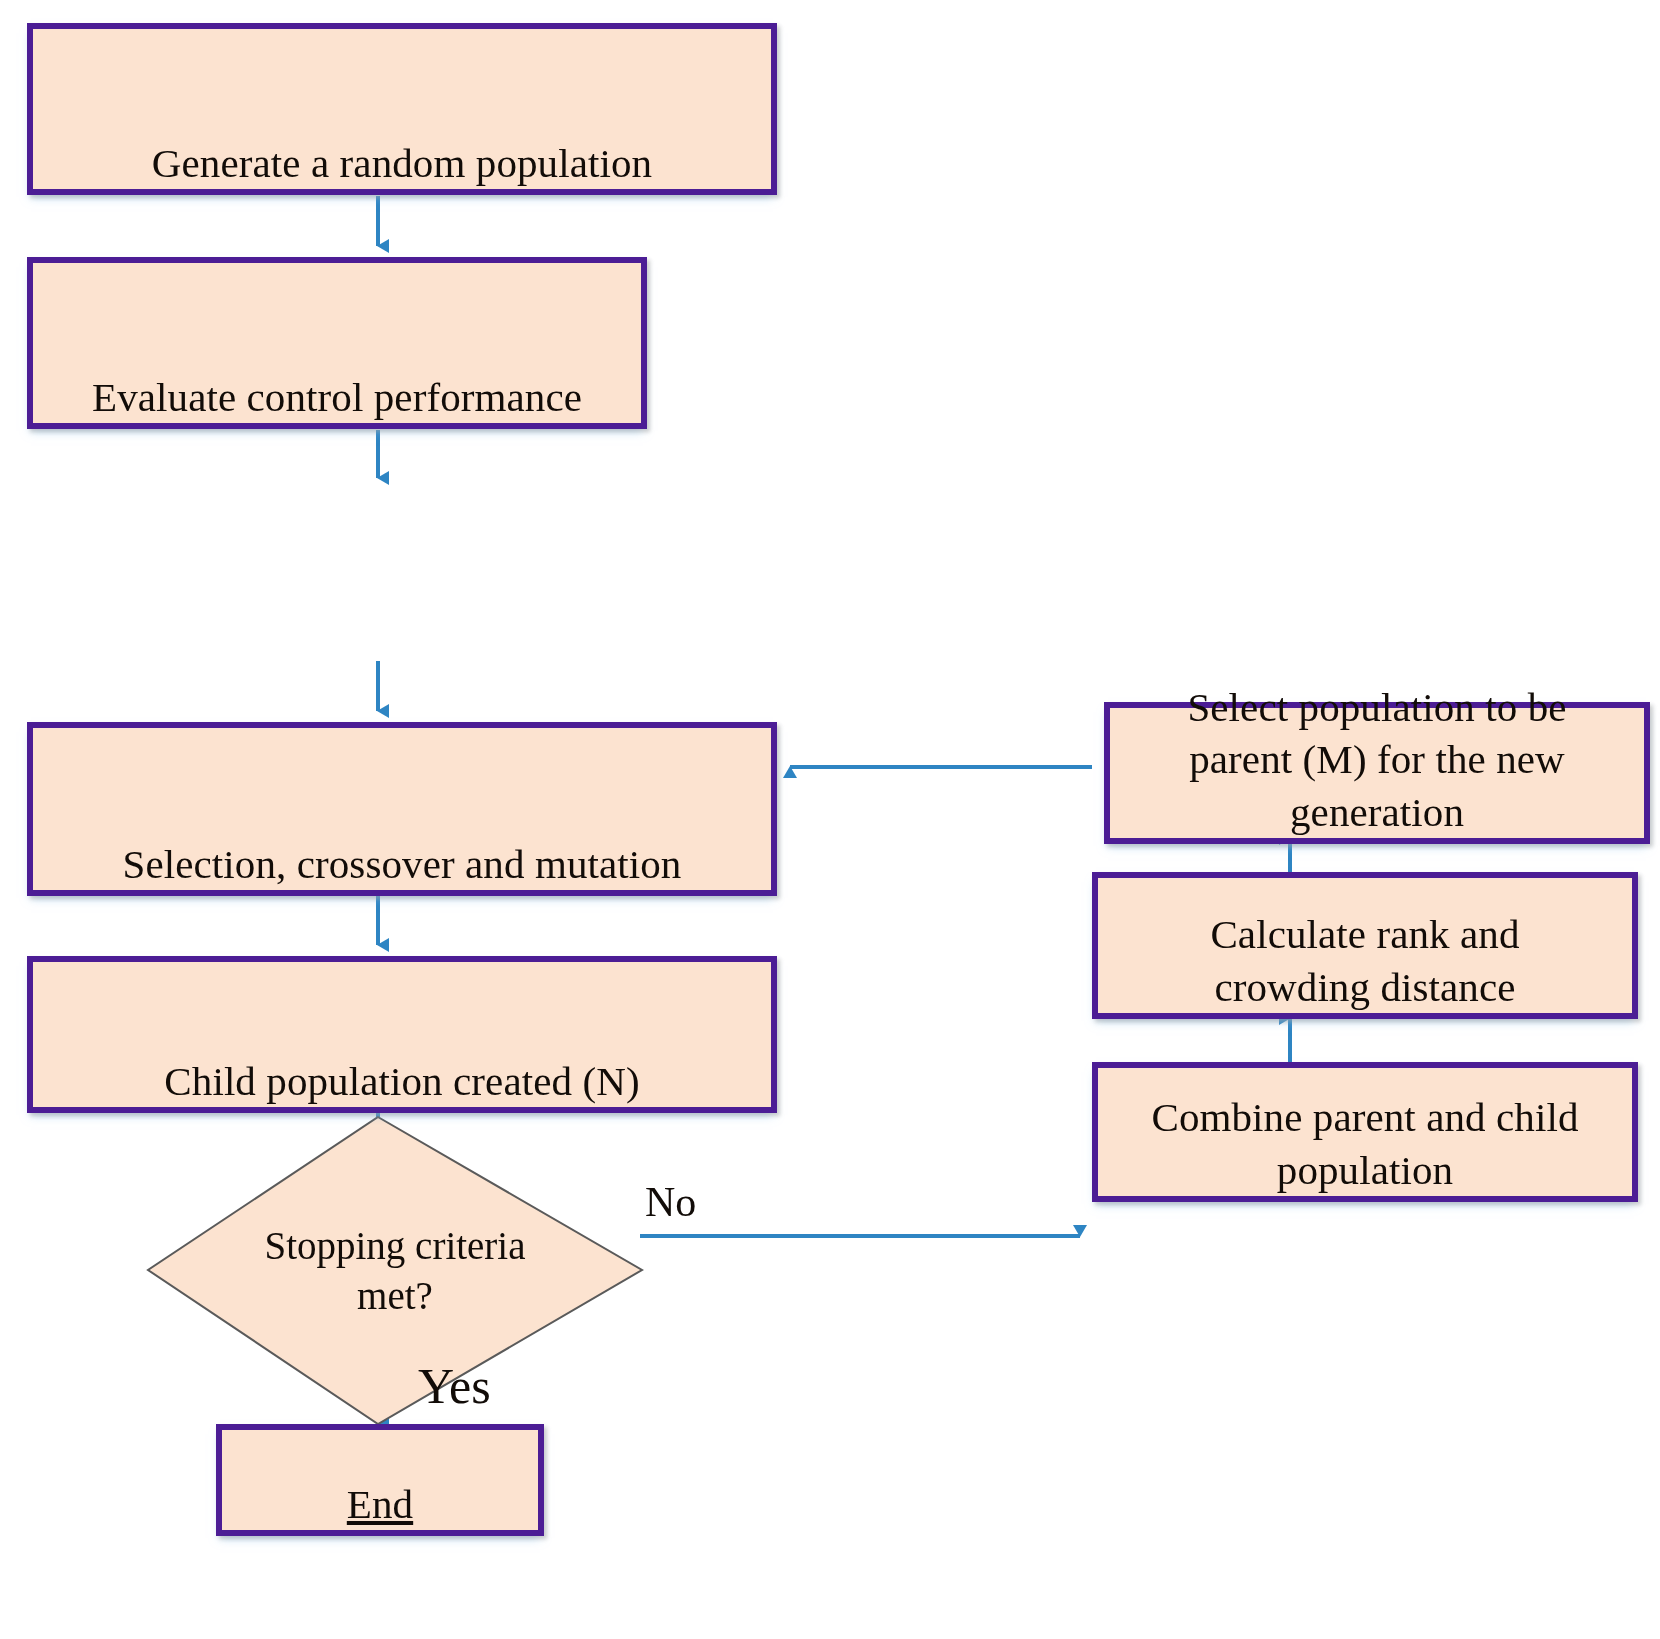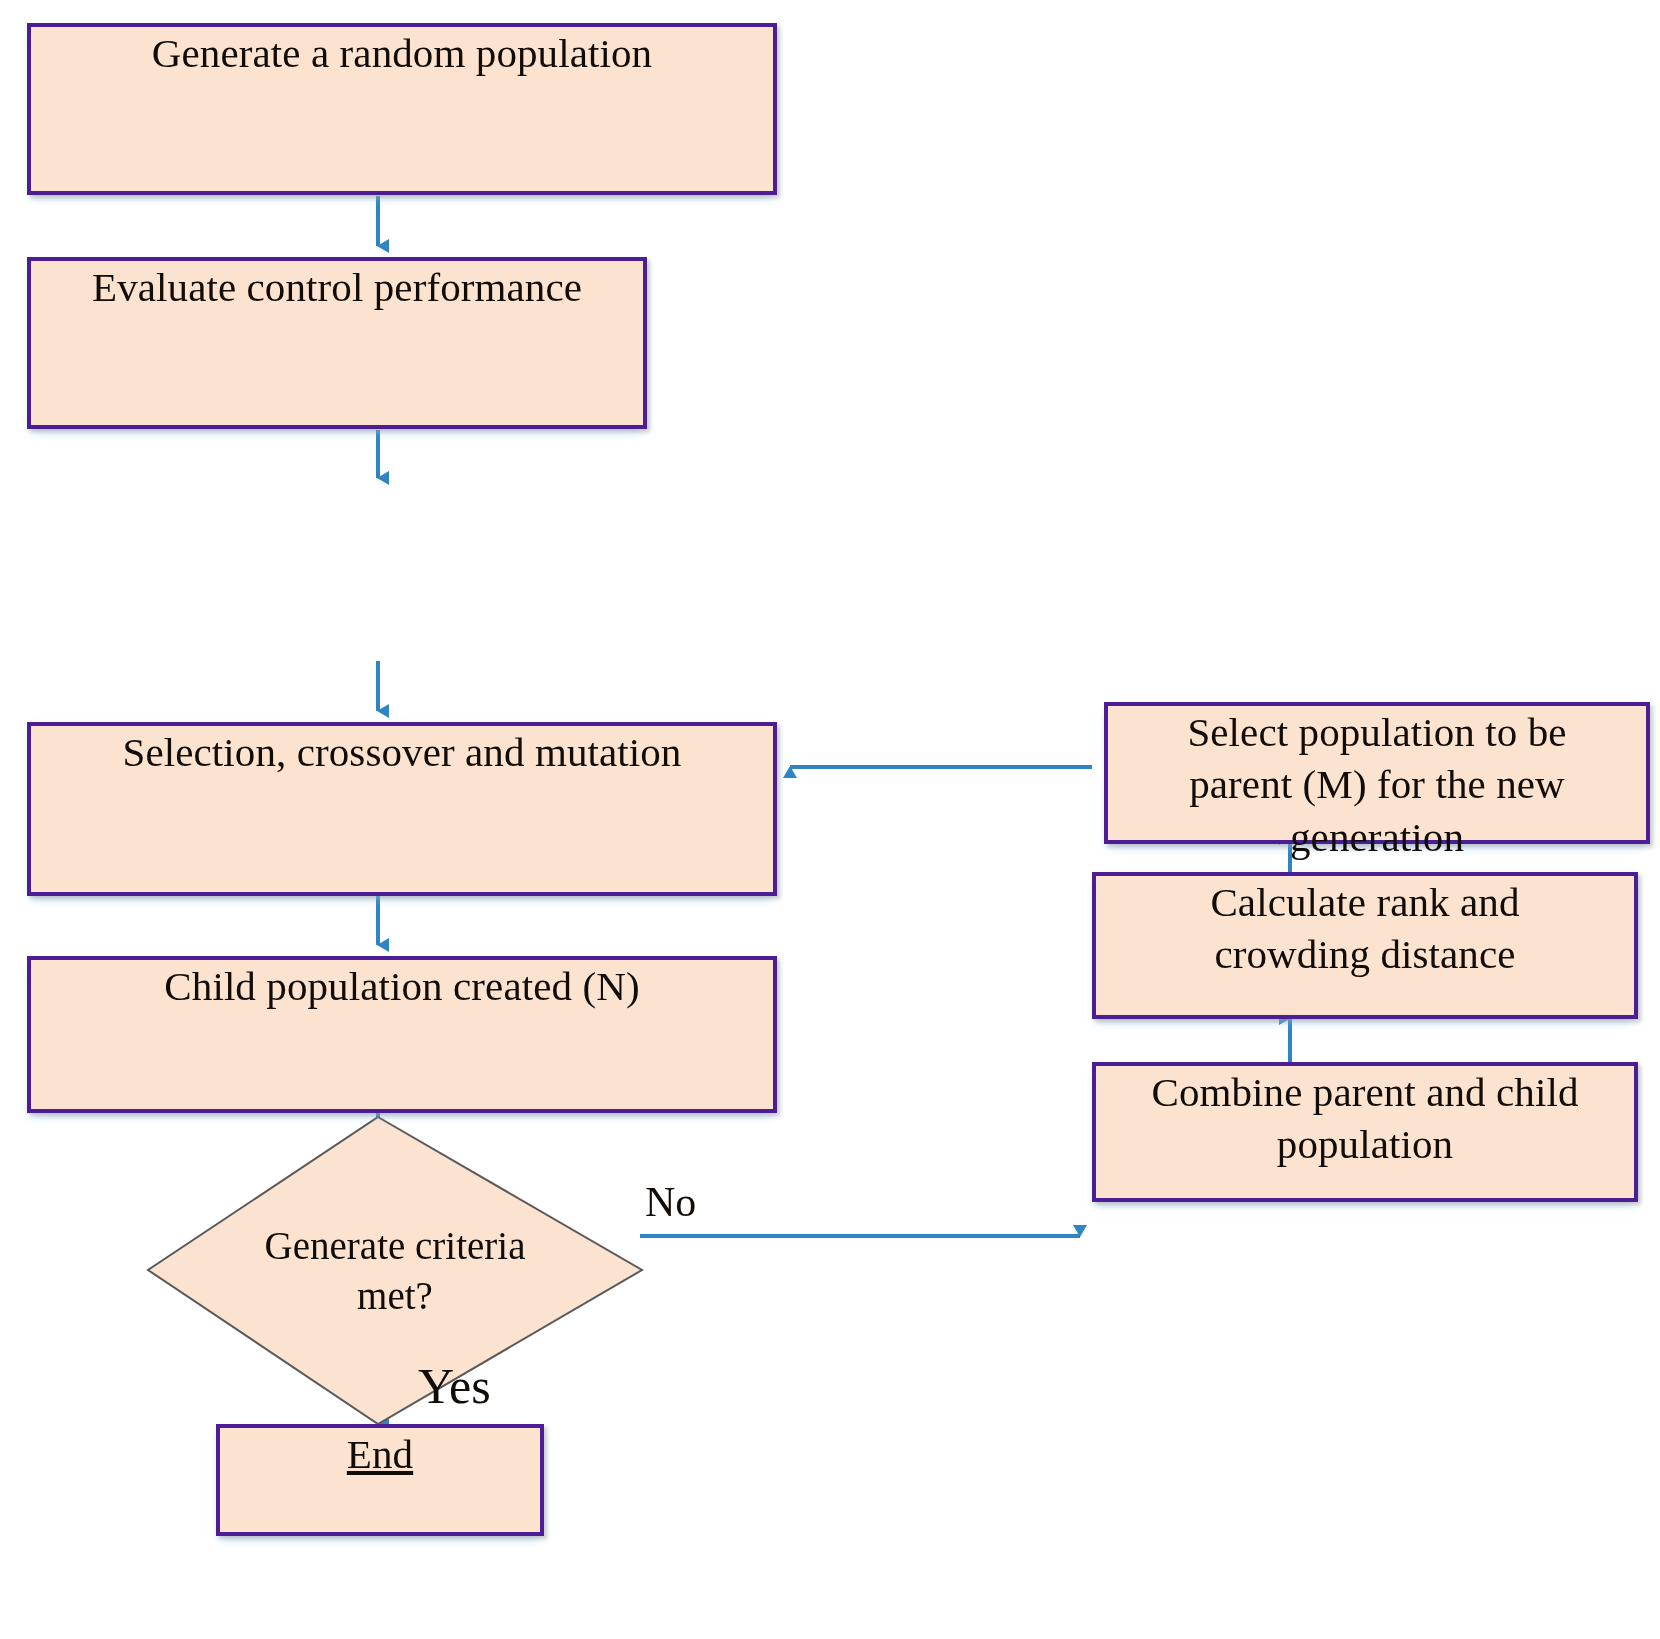--- a/index.html
+++ b/index.html
@@ -21,25 +21,25 @@
     position: absolute;
     top: 0;
     left: 0;
     width: 1660px;
     height: 1639px;
   }
   .node-box {
     position: absolute;
     box-sizing: border-box;
     background: #fce3d0;
-    border: 4px solid #4c1d95;
+    border: 6px solid #4c1d95;
     box-shadow: 3px 3px 4px rgba(150,150,150,0.45),
                 0 6px 10px -4px rgba(130,190,235,0.55);
     display: flex;
-    align-items: flex-start;
+    align-items: flex-end;
     justify-content: center;
     text-align: center;
     color: #120c08;
     line-height: 1.28;
     letter-spacing: 0.1px;
   }
   .node-label {
     display: block;
     padding: 0 14px;
     white-space: pre-line;
@@ -124,21 +124,21 @@
 
   <div class="node-box" style="left:27px; top:722px; width:750px; height:174px; font-size:41px;">
     <span class="node-label">Selection, crossover and mutation</span>
   </div>
 
   <div class="node-box" style="left:27px; top:956px; width:750px; height:157px; font-size:41px;">
     <span class="node-label">Child population created (N)</span>
   </div>
 
   <div class="diamond-wrap" style="left:148px; top:1117px; width:494px; height:307px;">
-    <div class="diamond-text" style="font-size:39px;">Generate criteria
+    <div class="diamond-text" style="font-size:39px;">Stopping criteria
 met?</div>
   </div>
 
   <div class="node-box" style="left:216px; top:1424px; width:328px; height:112px; font-size:41px;text-decoration:underline;">
     <span class="node-label">End</span>
   </div>
 
   <div class="node-box" style="left:1092px; top:702px; width:546px; height:142px; font-size:41px;margin-left:12px;">
     <span class="node-label">Select population to be
 parent (M) for the new

